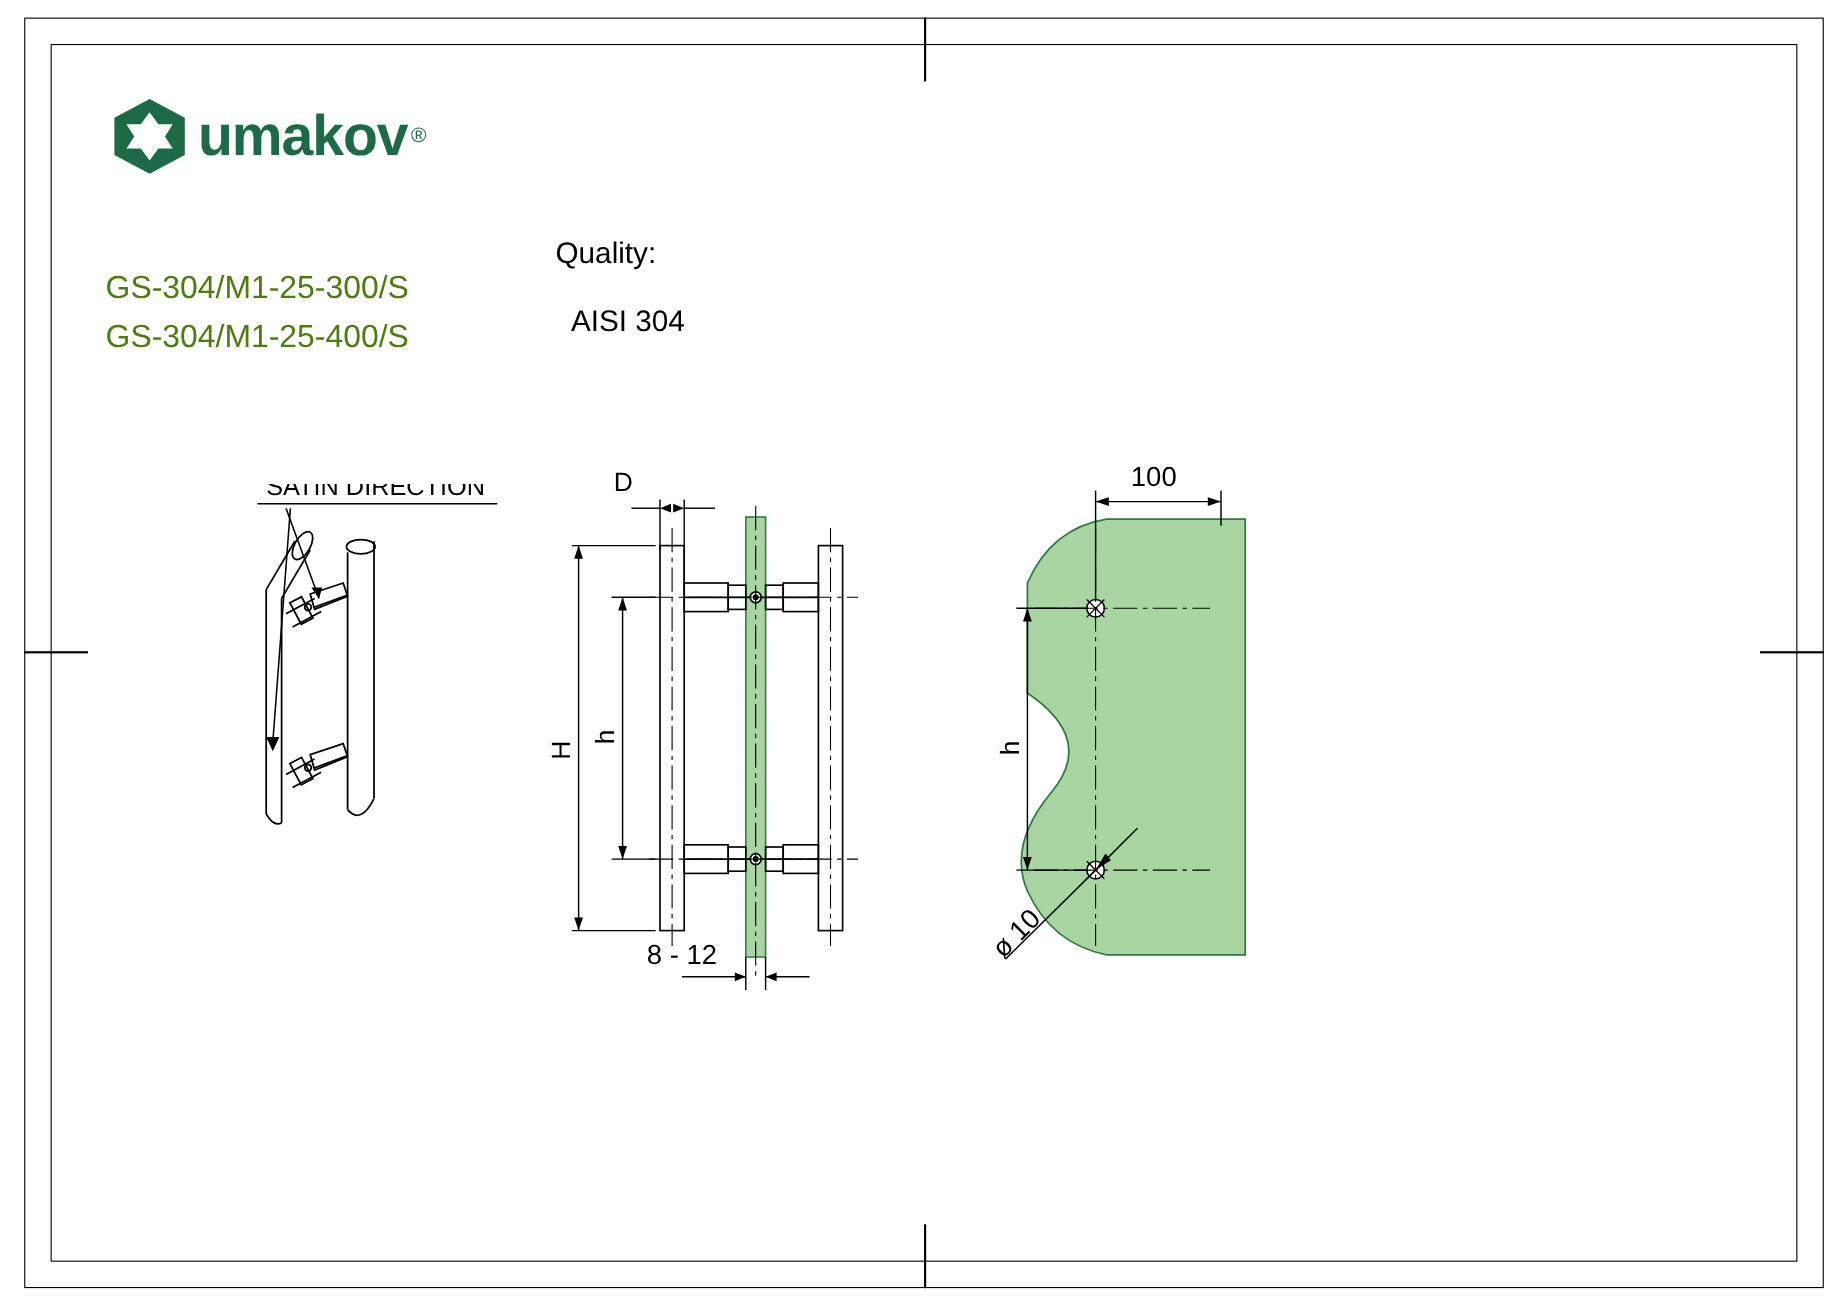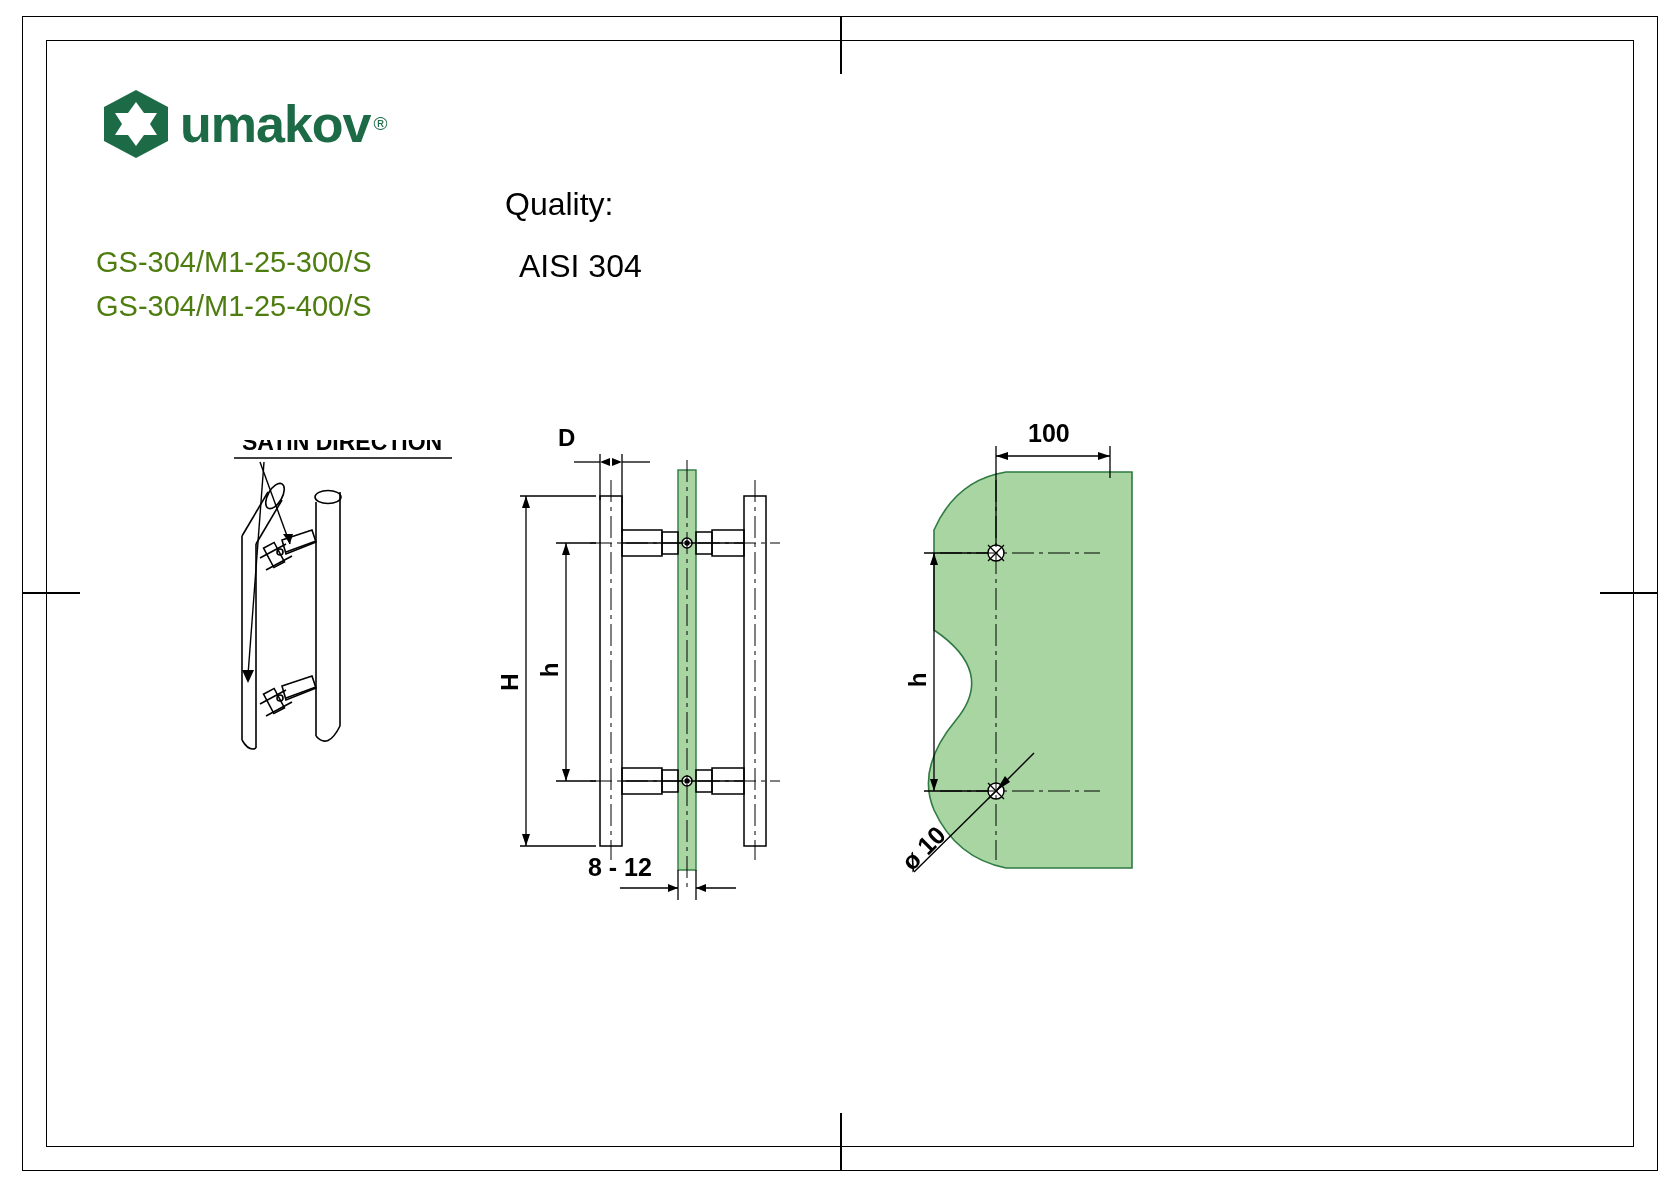--- a/index.html
+++ b/index.html
@@ -76,29 +76,29 @@
     position: absolute;
     left: 96px;
     top: 240px;
     font-size: 29px;
     line-height: 44px;
     color: #4d7c0f;
   }
   .quality {
     position: absolute;
     left: 505px;
-    top: 180px;
-    font-size: 32px;
+    top: 206px;
+    font-size: 27px;
     line-height: 48px;
   }
   .quality .q-label { display: block; }
   .quality .q-value { display: block; margin-top: 14px; margin-left: 14px; }
 
   
-  .dwg { position: absolute; font-weight: bold; }
+  .dwg { position: absolute; }
   #dwg-iso  { left: 220px;  top: 440px; }
   #dwg-side { left: 500px;  top: 420px; }
   #dwg-plan { left: 900px;  top: 420px; text-align: right; }
 
   svg text {
     font-family: "Liberation Sans", sans-serif;
     fill: #000;
   }
 </style>
 </head>

